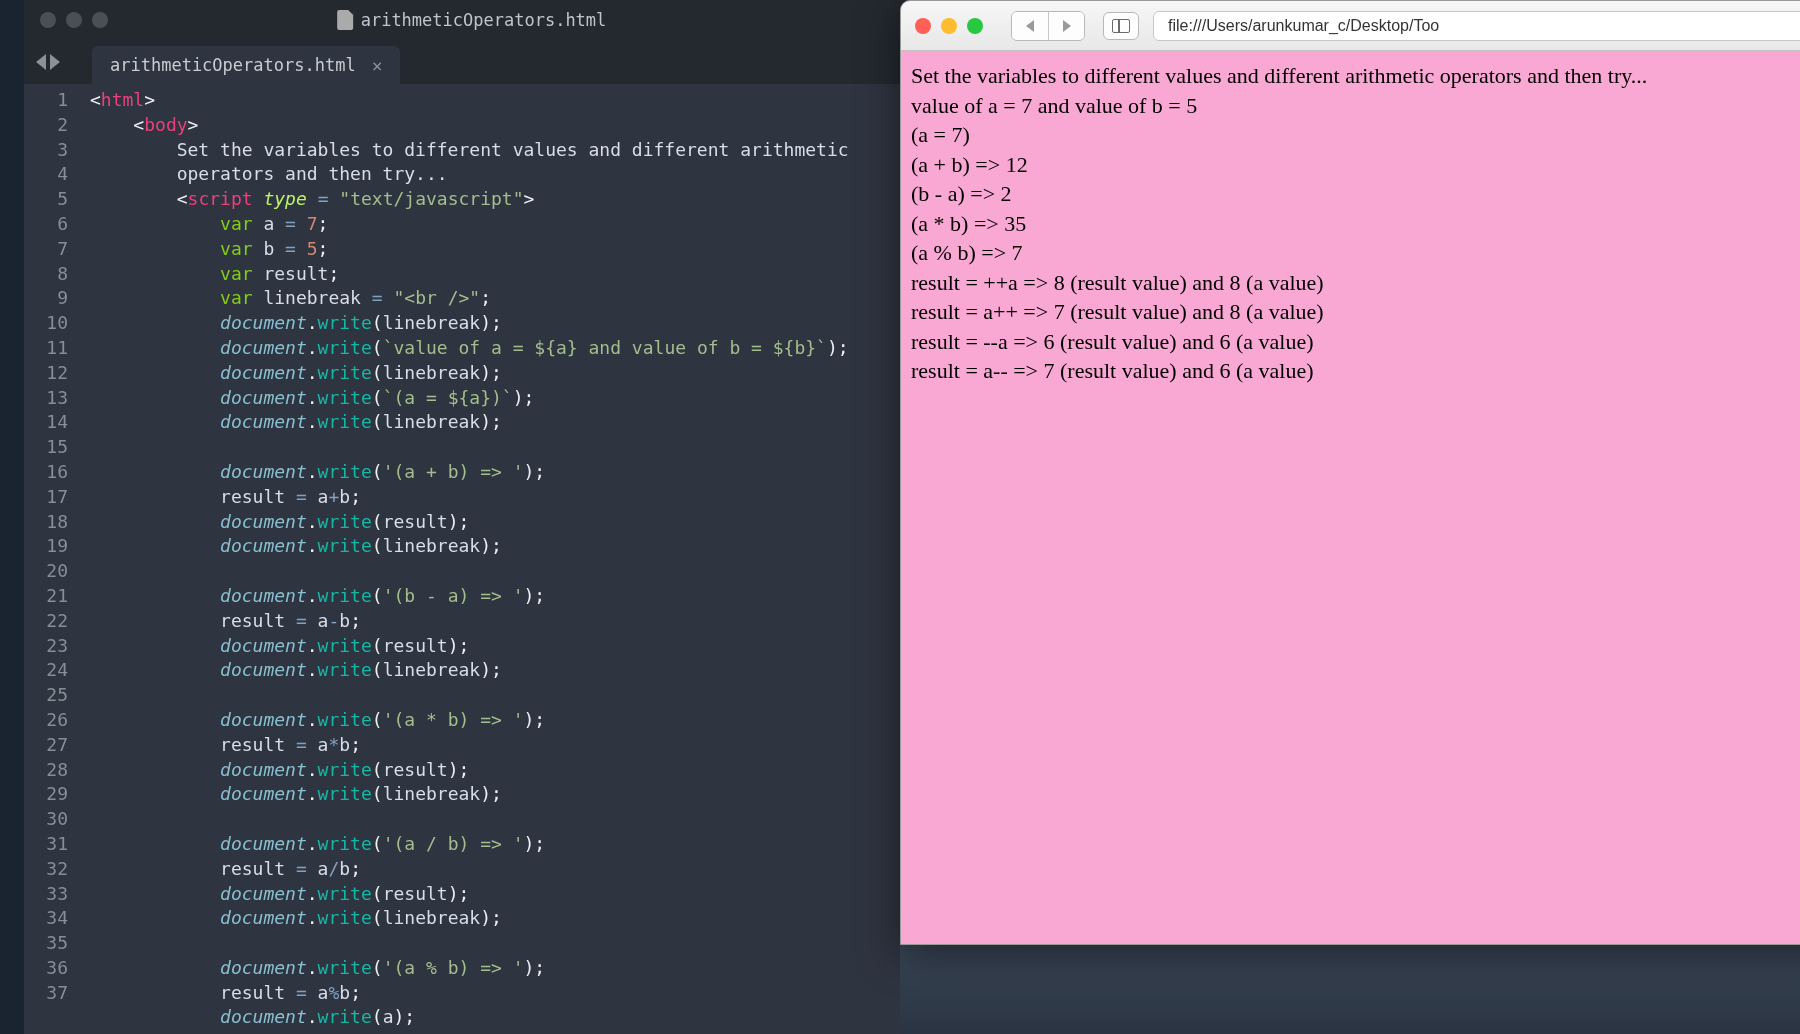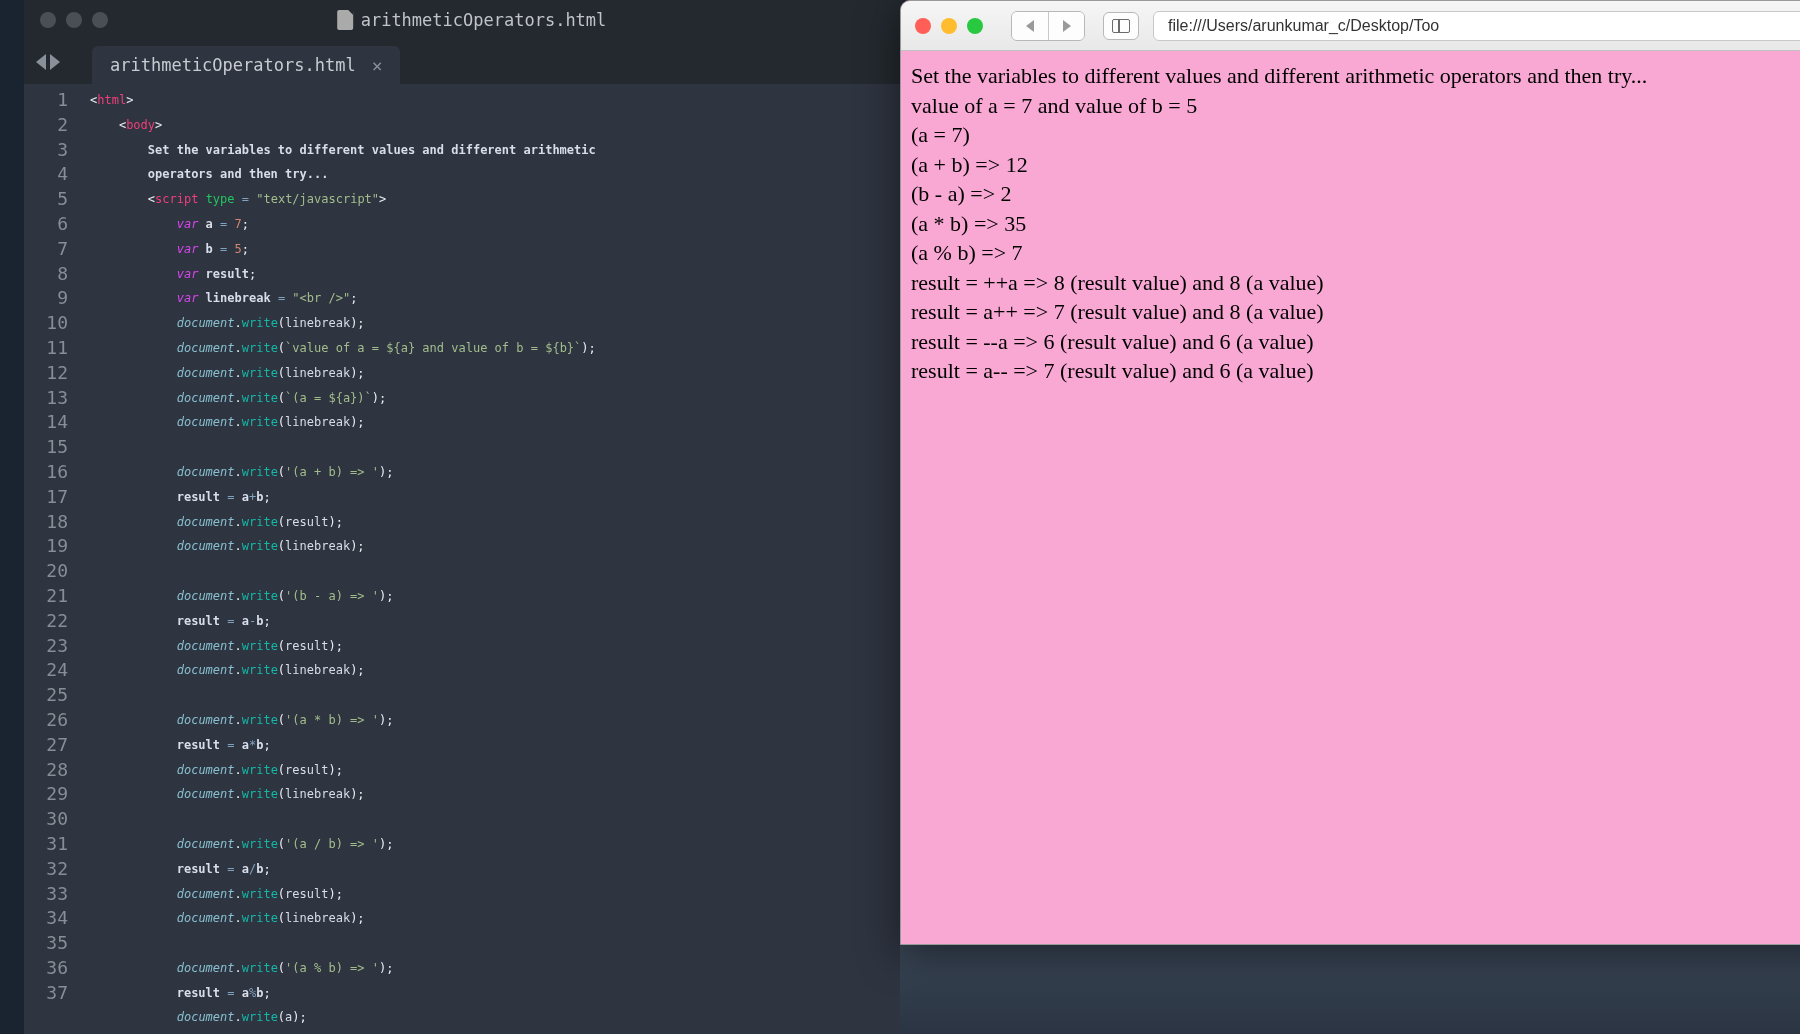--- a/index.html
+++ b/index.html
@@ -18,33 +18,33 @@
   .tab-bar { height: 44px; background: #23292f; display: flex; align-items: flex-end; }
   .nav-arrows { display:flex; align-items:center; height:44px; padding:0 12px; gap:4px;}
   .nav-arrow { width:0;height:0; border-top:8px solid transparent; border-bottom:8px solid transparent;}
   .nav-left { border-right:10px solid #8a9099;}
   .nav-right { border-left:10px solid #8a9099;}
   .tab { background:#2e3440; color:#c8ccd2; height:38px; display:flex; align-items:center; padding:0 18px; font-size:17px; gap:16px; border-radius:6px 6px 0 0; margin-left:20px;}
   .tab-close { color:#8a9099; font-size:18px; cursor:pointer;}
   
   .editor-body { display:flex; height: calc(100% - 84px); background:#2e3440; }
   .gutter { width:56px; background:#2e3440; color:#868e96; text-align:right; padding:4px 12px 0 0; font-size:18px; line-height:24.8px; user-select:none;}
-  .code { flex:1; padding:4px 15px 0 10px; font-size:12px; line-height:24.8px; white-space:pre; color:#d8dee9; overflow:hidden;}
+  .code { flex:1; padding:4px 15px 0 10px; font-size:18px; line-height:24.8px; white-space:pre; color:#d8dee9; overflow:hidden;}
   
   .c-tag { color: #ec407a; }
-  .c-attr { color: #22c55e; }
+  .c-attr { color: #bef264; font-style: italic; }
   .c-op { color: #81a1c1; }
   .c-str { color: #a3be8c; }
   .c-num { color: #d08770; }
-  .c-kw { color: #d946ef; font-style: italic; }
+  .c-kw { color: #84cc16; }
   .c-var { color: #d8dee9; }
   .c-obj { color: #88c0d0; font-style: italic; text-align: center; }
   .c-func { color: #14b8a6; }
   .c-punct { color:#eceff4; }
-  .c-txt { color:#d8dee9;font-weight:bold; }
+  .c-txt { color:#d8dee9; }
   
   
   .browser-window { position:absolute; left:900px; top:0; width:980px; height:945px; background:#f9a8d4; border-radius:10px 10px 0 0; box-shadow:0 8px 40px rgba(0,0,0,0.5); overflow:hidden; border:1px solid #999;}
   .browser-toolbar { height:50px; background:linear-gradient(#f6f6f6,#e8e8e8); border-bottom:1px solid #c2c2c2; display:flex; align-items:center; padding:0 14px; gap:14px;}
   .b-traffic { display:flex; gap:10px;}
   .b-tl { width:16px; height:16px; border-radius:50%;}
   .b-red{background:#ff5f57;} .b-yellow{background:#febc2e;} .b-green{background:#28c840;}
   .b-nav{ display:flex; gap:0; border:1px solid #b8b8b8; border-radius:6px; overflow:hidden; margin-left:14px;}
   .b-nav-btn{ width:36px; height:28px; display:flex; align-items:center; justify-content:center; background:#fdfdfd;}
   .b-nav-btn + .b-nav-btn{ border-left:1px solid #c8c8c8;}

